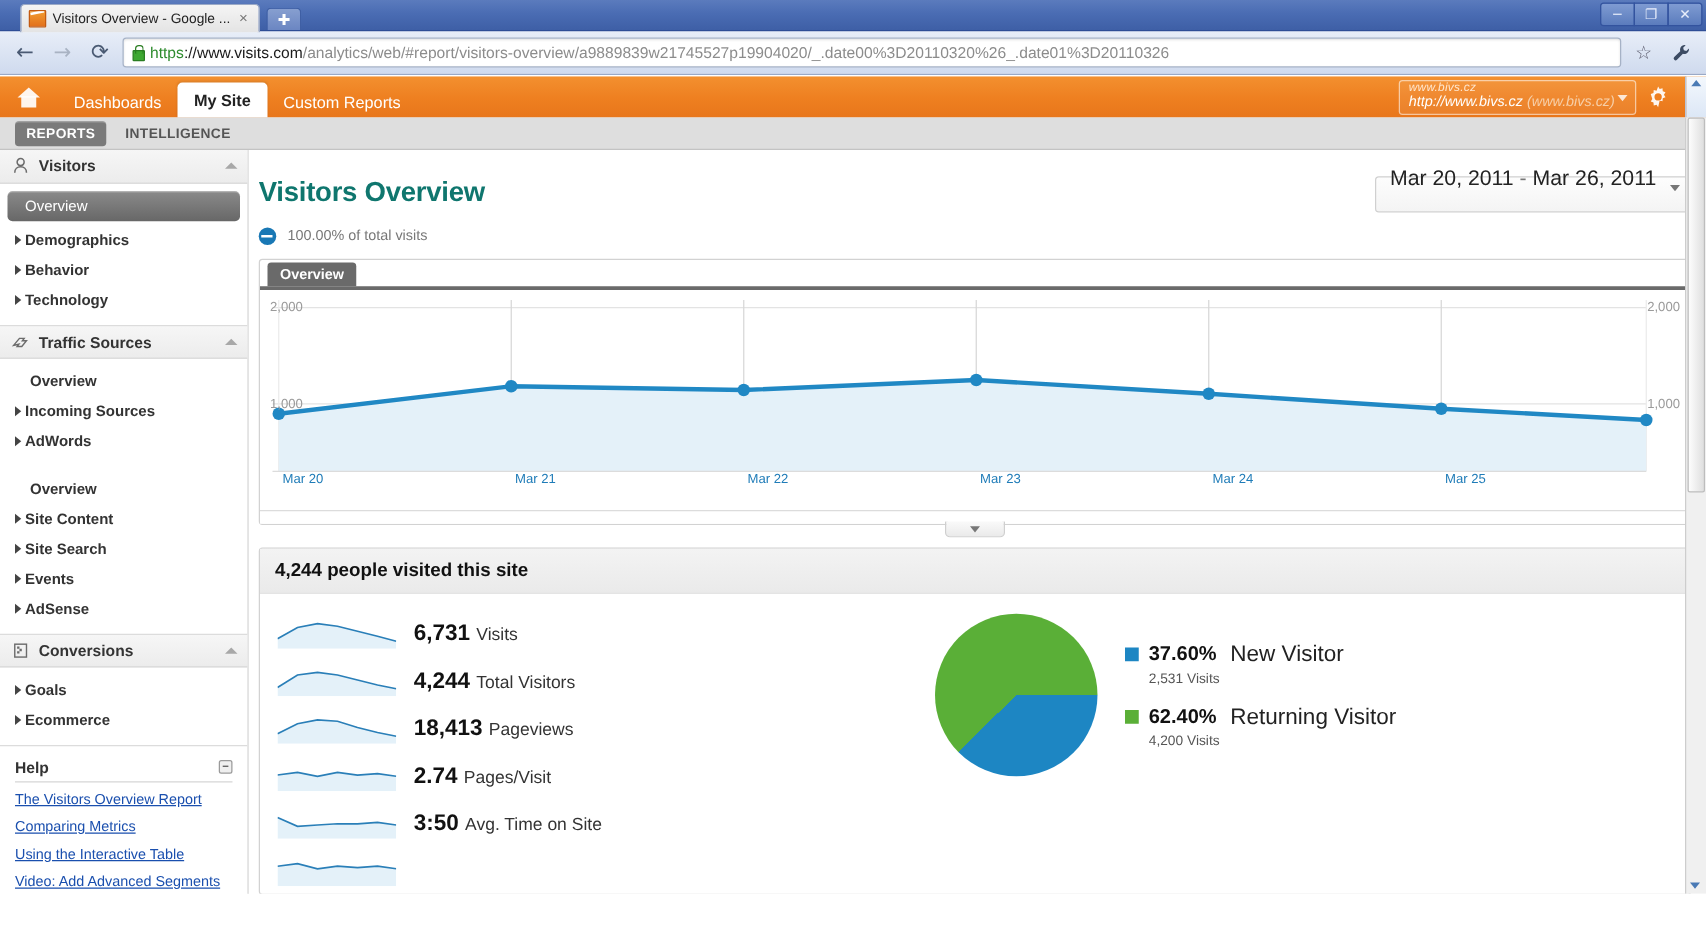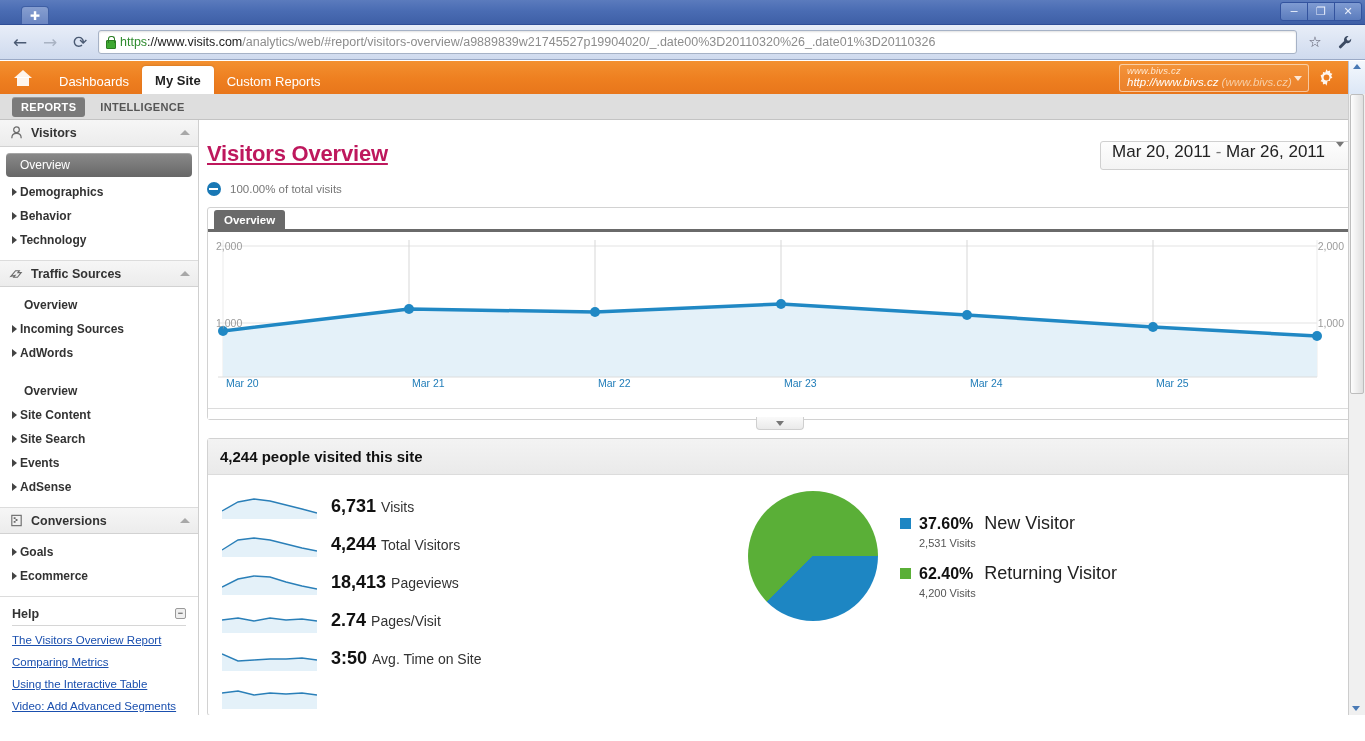--- a/index.html
+++ b/index.html
@@ -245,26 +245,26 @@
     display:flex; align-items:stretch;
   }
   .segbtn {
     display:flex; align-items:center; gap:7px; padding:0 11px;
     font-size:11px; color:#555; letter-spacing:.3px;
     border-right:1px solid #d7d7d7;
   }
   .caret-dn { width:0;height:0;border-left:4px solid transparent;border-right:4px solid transparent;border-top:5px solid #777; }
 
   .title-row { display:flex; align-items:flex-start; margin-top:13px; }
-  .page-title { font-size:22px; font-weight:bold; color:#be185d; letter-spacing:-.2px;text-decoration:underline; }
+  .page-title { font-size:22px; font-weight:bold; color:#0f766e; letter-spacing:-.2px; }
   .daterange {
     margin-left:auto; height:29px;
     border:1px solid #d0d0d0; border-radius:3px;
     background: linear-gradient(to bottom,#fdfdfd,#f4f4f4);
-    display:flex; align-items:flex-start; padding:0 8px 16px 11px; gap:11px;
+    display:flex; align-items:flex-end; padding:0 8px 16px 11px; gap:11px;
   }
   .daterange-text { font-size:17px; color:#222; white-space:nowrap; }
   .daterange-text .dash { color:#777; }
 
   .segline { display:flex; align-items:center; gap:9px; margin-top:12px; }
   .seg-dot {
     width:14px;height:14px;border-radius:50%;background:#1978b5; position:relative;
   }
   .seg-dot::after{ content:""; position:absolute; left:2px; top:6px; width:9px; height:2px; background:#fff; }
   .seg-label { font-size:11.5px; color:#777; }
@@ -340,20 +340,25 @@
     width:0;height:0;border-left:4px solid transparent;border-right:4px solid transparent;border-top:5px solid #4a7ab5;
   }
 </style>
 </head>
 <body>
 
 <div id="browser-window">
 
   <div class="titlebar">
     <div class="tabstrip">
+      <div class="tab">
+        <span class="tab-favicon"></span>
+        <span class="tab-title">Visitors Overview - Google ...</span>
+        <span class="tab-close">×</span>
+      </div>
       <div class="newtab">✚</div>
     </div>
     <div class="win-controls">
       <div class="win-btn">─</div>
       <div class="win-btn">❐</div>
       <div class="win-btn">✕</div>
     </div>
   </div>
 
   <div class="toolbar">

